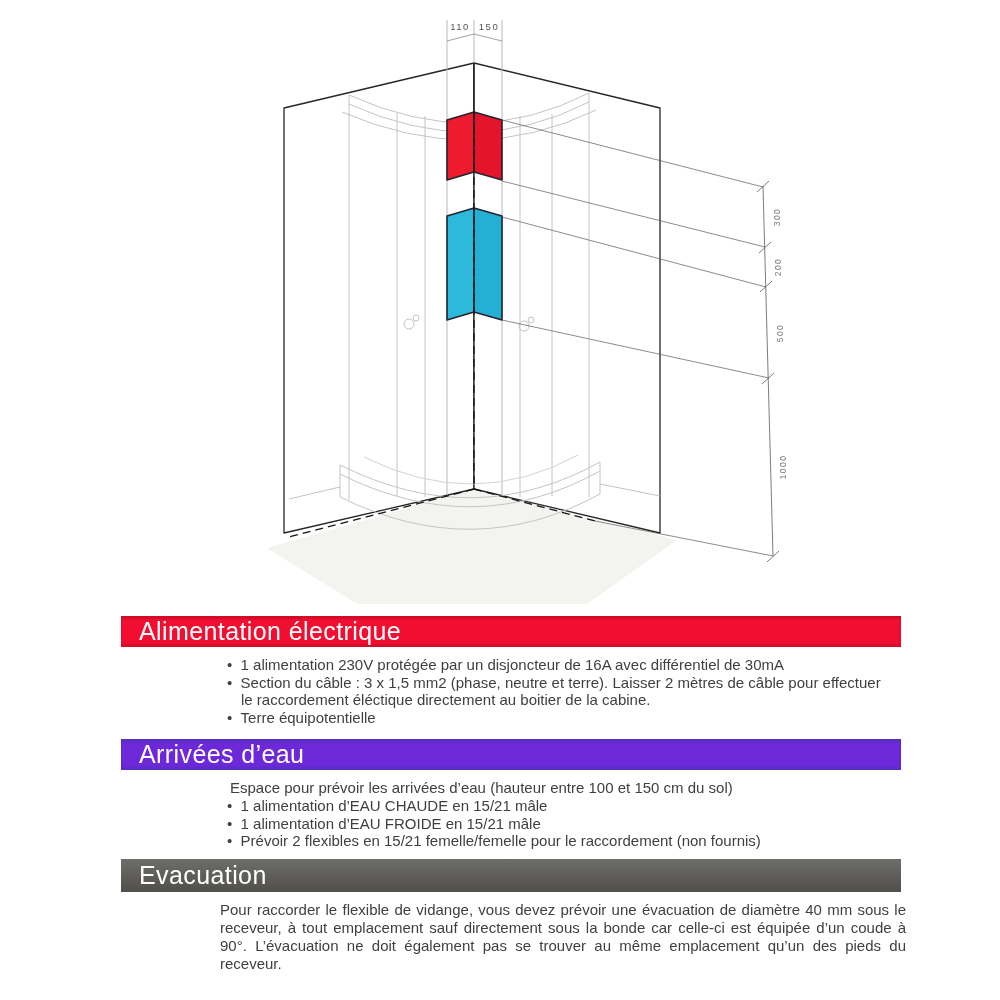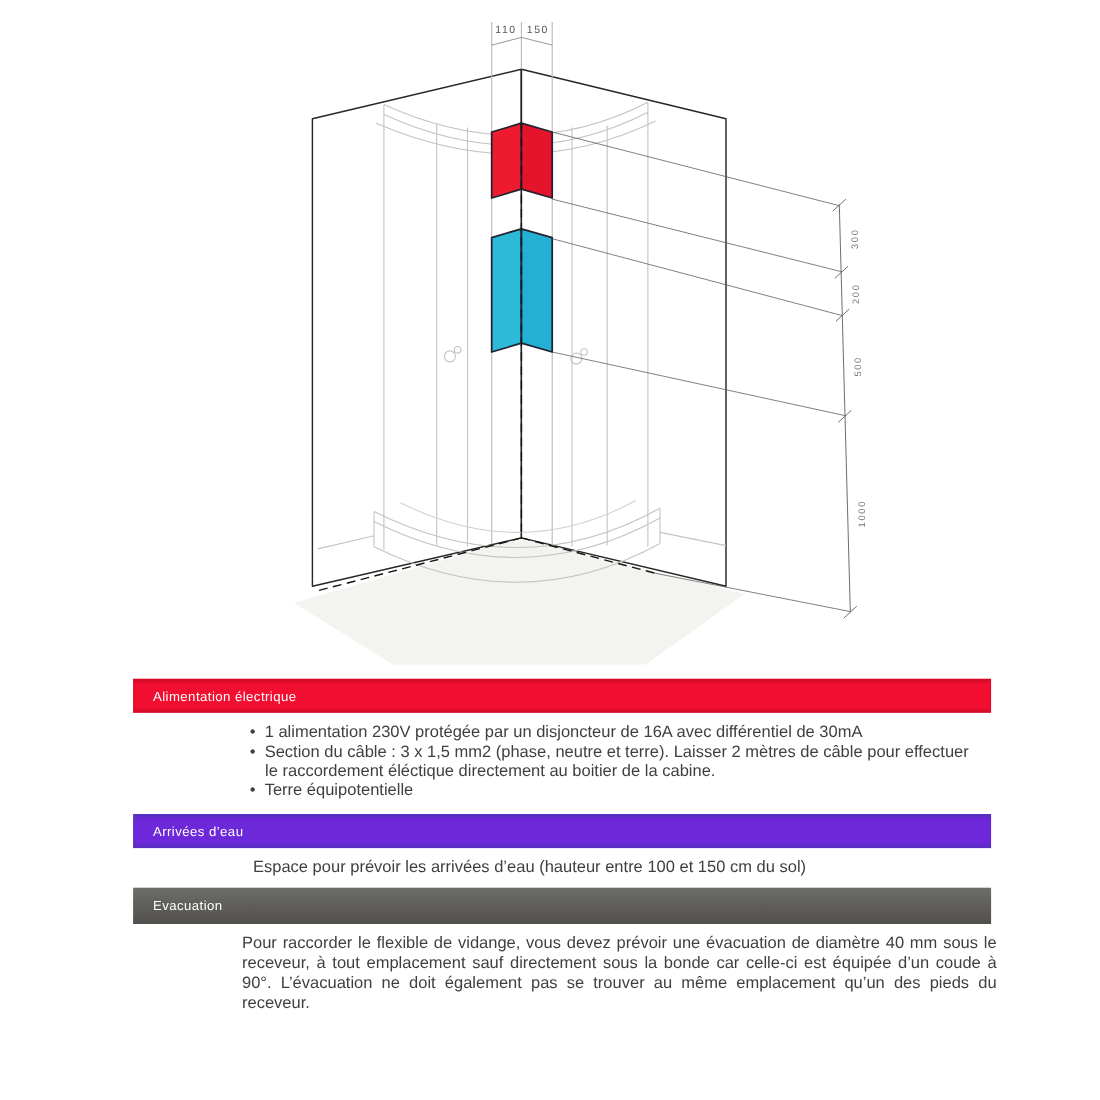--- a/index.html
+++ b/index.html
@@ -8,21 +8,21 @@
     font-family:"Liberation Sans", sans-serif;
     color:#403f3d;
   }
   .sheet{width:1000px;height:1000px;position:relative;padding-left:12px;}
   svg text{font-family:"Liberation Sans", sans-serif;}
 
   .banner{
     margin-left:109px;width:780px;height:31px;
     box-sizing:border-box;padding-left:18px;
     display:flex;align-items:center;
-    color:#ffffff;font-size:12px;font-weight:400;letter-spacing:.4px;
+    color:#ffffff;font-size:25px;font-weight:400;letter-spacing:.4px;
   }
   .banner-electric{
     margin-top:6px;
     background:#f10e31;
     box-shadow:inset 0 3px 2px rgba(130,0,15,.28), inset 0 -3px 2px rgba(130,0,15,.22);
   }
   .banner-water{
     margin-top:13px;
     background:#6d28d9;
     box-shadow:inset 0 3px 2px rgba(0,80,100,.22), inset 0 -3px 2px rgba(0,80,100,.18);
@@ -162,20 +162,25 @@
       <li>Terre équipotentielle</li>
     </ul>
   </div>
 
   
   <div class="banner banner-water">
     <span>Arrivées d’eau</span>
   </div>
   <div class="textblock">
     <p class="intro">Espace pour prévoir les arrivées d’eau (hauteur entre 100 et 150 cm du sol)</p>
+    <ul>
+      <li>1 alimentation d’EAU CHAUDE en 15/21 mâle</li>
+      <li>1 alimentation d’EAU FROIDE en 15/21 mâle</li>
+      <li>Prévoir 2 flexibles en 15/21 femelle/femelle pour le raccordement (non fournis)</li>
+    </ul>
   </div>
 
   
   <div class="banner banner-drain">
     <span>Evacuation</span>
   </div>
   <p class="paragraph">Pour raccorder le flexible de vidange, vous devez prévoir une évacuation de diamètre 40 mm sous le receveur, à tout emplacement sauf directement sous la bonde car celle-ci est équipée d’un coude à 90°. L’évacuation ne doit également pas se trouver au même emplacement qu’un des pieds du receveur.</p>
 
 </div>
 

